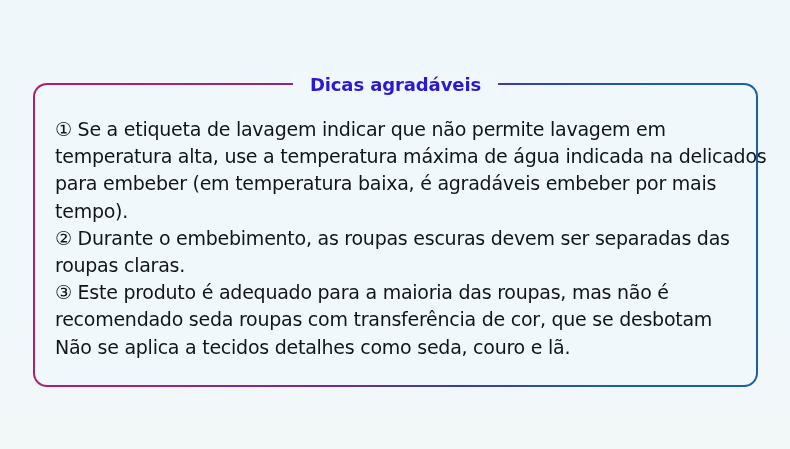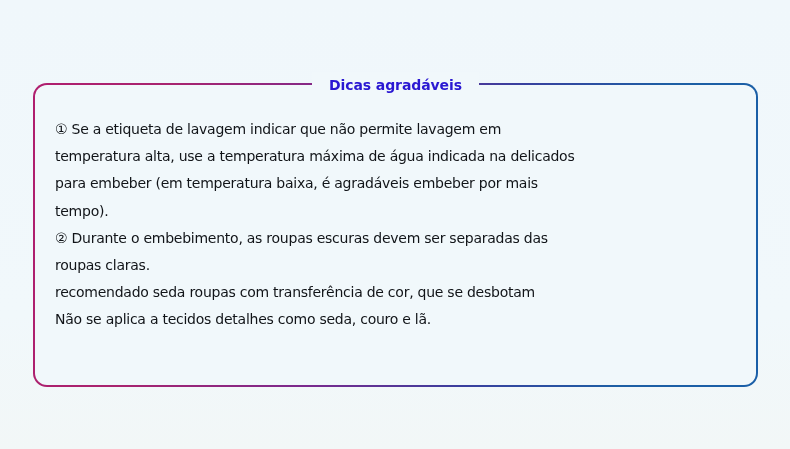--- a/index.html
+++ b/index.html
@@ -50,35 +50,35 @@
     align-items: center;
     justify-content: center;
     pointer-events: none;
   }
   #card-title {
     display: inline-block;
     background: #f1f8fb;
     padding: 0 17px;
     color: #2a18d2;
     font-weight: bold;
-    font-size: 14px;
+    font-size: 18px;
     letter-spacing: -0.1px;
     line-height: 26px;
     white-space: nowrap;
     font-family: "DejaVu Sans", "Liberation Sans", sans-serif;
   }
 
   
   #tips-body {
     position: absolute;
     left: 20px;
     right: 18px;
     top: 31px;
     color: #111418;
-    font-size: 14px;
+    font-size: 19px;
     line-height: 27.2px;
     font-family: "DejaVu Sans", "Liberation Sans", sans-serif;
     letter-spacing: -0.25px;
   }
   .tip-line {
     white-space: nowrap;
   }
 </style>
 </head>
 <body>
@@ -99,18 +99,19 @@
       <div class="tip-line">para embeber (em temperatura baixa, é agradáveis embeber por mais</div>
       <div class="tip-line">tempo).</div>
     </div>
 
     <div>
       <div class="tip-line">② Durante o embebimento, as roupas escuras devem ser separadas das</div>
       <div class="tip-line">roupas claras.</div>
     </div>
 
     <div>
+      <div class="tip-line">③ Este produto é adequado para a maioria das roupas, mas não é</div>
       <div class="tip-line">recomendado seda roupas com transferência de cor, que se desbotam</div>
       <div class="tip-line">Não se aplica a tecidos detalhes como seda, couro e lã.</div>
     </div>
 
   </div>
 </section>
 
 </body></html>

